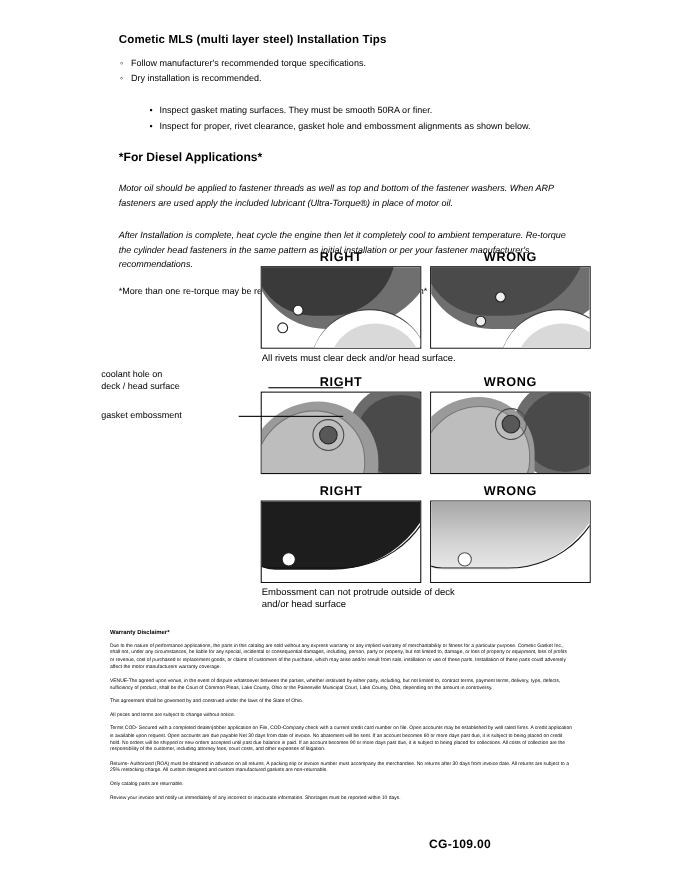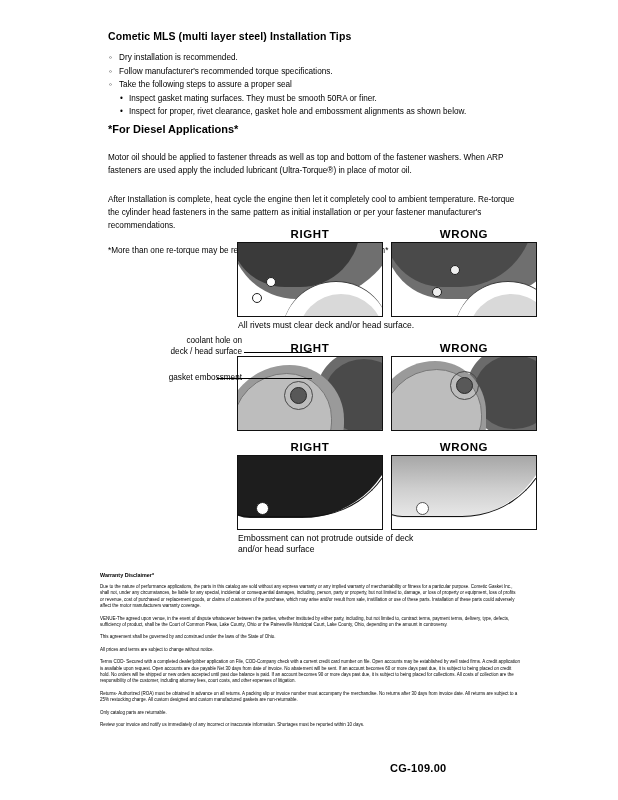--- a/index.html
+++ b/index.html
@@ -53,41 +53,42 @@
   }
   ul.bullets > li::before {
     content: "\25E6";
     position: absolute;
     left: 1px;
     top: 0;
     font-size: 8.2px;
   }
   ul.subbullets {
     list-style: none;
-    margin: 0;
+    margin: 16px;
     padding: 0 0 0 12px;
   }
   ul.subbullets > li {
     font-size: 8.2px;
     line-height: 13.5px;
     padding-left: 9px;
     position: relative;
   }
   ul.subbullets > li::before {
     content: "\2022";
     position: absolute;
     left: 0;
     top: 0;
     font-size: 8.2px;
   }
 
   p.body {
     font-size: 8.2px;
     line-height: 13.2px;
     margin: 16px 0 11px 0;
+    font-style: italic;
   }
   p.note {
     font-size: 8.2px;
     line-height: 13.2px;
     margin: 0;
   }
 
   
   .figures {
     position: absolute;
@@ -251,21 +252,21 @@
     left: 92px;
     top: 330px;
     width: 160px;
     font-size: 8.2px;
   }
   .callout-line {
     position: absolute;
     background: #000;
     height: 1px;
   }
-  .co-text { position: absolute; text-align: right; line-height: 11px; }
+  .co-text { position: absolute; line-height: 11px; }
 
   
   .warranty {
     position: absolute;
     left: 100px;
     top: 572px;
     width: 420px;
   }
   .warranty h3 {
     font-size: 5.4px;
@@ -289,23 +290,22 @@
 </style>
 </head>
 <body>
 
 <div class="page">
 
   <div class="content">
     <h1 class="title">Cometic MLS (multi layer steel) Installation Tips</h1>
 
     <ul class="bullets">
+      <li>Follow manufacturer's recommended torque specifications.</li>
       <li>Dry installation is recommended.</li>
-      <li>Follow manufacturer's recommended torque specifications.</li>
-      <li>Take the following steps to assure a proper seal</li>
     </ul>
     <ul class="subbullets">
       <li>Inspect gasket mating surfaces.  They must be smooth 50RA or finer.</li>
       <li>Inspect for proper, rivet clearance, gasket hole and embossment alignments as shown below.</li>
     </ul>
 
     <h2 class="subhead">*For Diesel Applications*</h2>
     <p class="body">Motor oil should be applied to fastener threads as well as top and bottom of the fastener washers. When ARP fasteners are used apply the included lubricant (Ultra-Torque®) in place of motor oil.</p>
     <p class="body">After Installation is complete, heat cycle the engine then let it completely cool to ambient temperature. Re-torque the cylinder head fasteners in the same pattern as initial installation or per your fastener manufacturer's recommendations.</p>
     <p class="note">*More than one re-torque may be required to achieve proper fastener stretch*</p>

